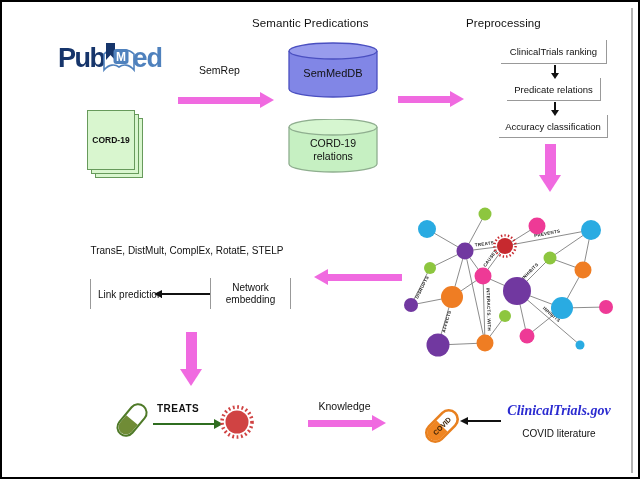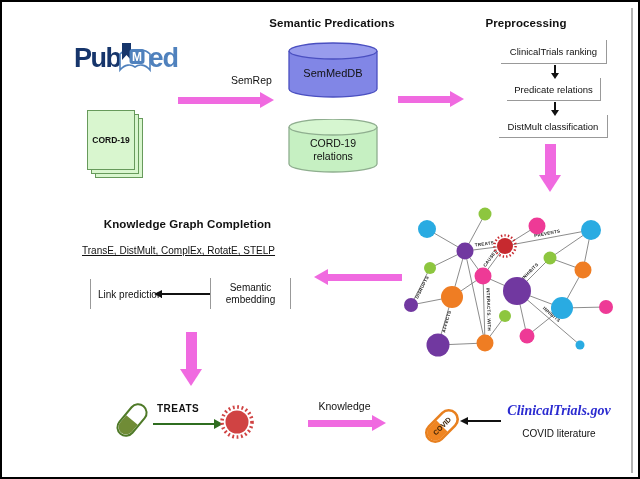--- a/index.html
+++ b/index.html
@@ -3,21 +3,21 @@
 <meta charset="utf-8">
 <style>
   html,body{margin:0;padding:0;background:#e8e8e8;}
   #canvas{
     position:relative;width:640px;height:479px;background:#fff;
     border:2px solid #000;box-sizing:border-box;overflow:hidden;
     font-family:"Liberation Sans",sans-serif;color:#111;
     --pink:#f06ae0;
   }
   .abs{position:absolute;}
-  .title{font-weight:bold;font-size:11.5px;text-align:center;letter-spacing:.1px;}
+  .title{font-weight:normal;font-size:11.5px;letter-spacing:.1px;}
   
   .pa{position:absolute;}
   .pa-shaft{position:absolute;background:var(--pink);}
   .pa-head-r{position:absolute;width:0;height:0;border-top:8.5px solid transparent;border-bottom:8.5px solid transparent;border-left:14px solid var(--pink);}
   .pa-head-l{position:absolute;width:0;height:0;border-top:8.5px solid transparent;border-bottom:8.5px solid transparent;border-right:14px solid var(--pink);}
   .pa-head-d{position:absolute;width:0;height:0;border-left:11px solid transparent;border-right:11px solid transparent;border-top:17px solid var(--pink);}
   
   .blk-shaft{position:absolute;background:#111;height:1.5px;}
   .blk-head-l{position:absolute;width:0;height:0;border-top:4.5px solid transparent;border-bottom:4.5px solid transparent;border-right:8px solid #111;}
   
@@ -43,40 +43,40 @@
   .treats-label{font-weight:bold;font-size:10px;letter-spacing:.5px;}
   .ct-logo{font-family:"Liberation Serif",serif;font-style:italic;font-weight:bold;font-size:14px;color:#2a2ad0;text-align:center;}
   .cov-lit{font-size:10px;text-align:center;}
   .gray-edge{position:absolute;background:#b3b3b3;}
 </style>
 </head>
 <body>
 
 <div id="canvas">
 
-  <div class="pubmed" style="left:56px;top:40px;margin-left:16px;">
+  <div class="pubmed" style="left:56px;top:40px;">
     <span class="pm-pub">Pub</span>
     <svg width="34" height="32" viewBox="0 0 34 32" style="margin:0 -3px;">
       <path d="M2,28 C7,22 13,22 17,25 C21,22 27,22 32,28 V12 C27,7 21,7 17,10 C13,7 7,7 2,12 Z" fill="#ffffff" stroke="#4f81bd" stroke-width="1.6"></path>
       <path d="M4,1 h9 v17 l-4.5,-5 l-4.5,5 z" fill="#16356b"></path>
       <rect x="11.5" y="7" width="15" height="15" rx="3" fill="#4f81bd"></rect>
       <text x="19" y="18.8" text-anchor="middle" font-size="12" font-weight="bold" fill="#ffffff">M</text>
     </svg>
     <span class="pm-ed">ed</span>
   </div>
 
   <div>
     <div class="sheet" style="left:93px;top:116px;"></div>
     <div class="sheet" style="left:89px;top:112px;"></div>
     <div class="sheet sheet-front" style="left:85px;top:108px;">
       <span>CORD-19</span>
     </div>
   </div>
 
-  <div class="abs small-label" style="left:197px;top:72px;margin-left:32px;">SemRep</div>
+  <div class="abs small-label" style="left:197px;top:62px;">SemRep</div>
   <div class="pa" style="left:176px;top:90px;">
     <div class="pa-shaft" style="left:0;top:5px;width:82px;height:7px;"></div>
     <div class="pa-head-r" style="left:82px;top:0;"></div>
   </div>
 
   <div class="abs title" style="left:250px;top:15px;width:160px;">Semantic Predications</div>
 
   <svg class="abs" style="left:286px;top:40px;" width="90" height="56" viewBox="0 0 90 56">
     <path d="M1,9 v38 a44,8 0 0 0 88,0 v-38" fill="#8186e6" stroke="#4a4fc0" stroke-width="1.3"></path>
     <ellipse cx="45" cy="9" rx="44" ry="8" fill="#989ced" stroke="#4a4fc0" stroke-width="1.3"></ellipse>
@@ -104,21 +104,21 @@
       <b></b>
     </div>
   <div class="pbox" style="left:505px;top:76px;width:93px;height:22px;">
     <span>Predicate relations</span>
   </div>
   <div class="dn" style="left:546px;top:100px;">
       <i></i>
       <b></b>
     </div>
   <div class="pbox" style="left:497px;top:113px;width:108px;height:22px;">
-    <span>DistMult classification</span>
+    <span>Accuracy classification</span>
   </div>
 
   <div class="pa" style="left:537px;top:142px;">
     <div class="pa-shaft" style="left:6px;top:0;width:11px;height:31px;"></div>
     <div class="pa-head-d" style="left:0;top:31px;"></div>
   </div>
 
   <svg id="kg-svg" class="abs" style="left:388px;top:196px;" width="252" height="168" viewBox="0 0 252 168">
       <line x1="37" y1="31" x2="75" y2="53" stroke="#5a5a5a" stroke-width="0.7"></line>
       <line x1="95" y1="16" x2="75" y2="53" stroke="#5a5a5a" stroke-width="0.7"></line>
@@ -177,32 +177,31 @@
       <circle cx="95" cy="145" r="8.5" fill="#ef7d23"></circle>
       <circle cx="137" cy="138" r="7.5" fill="#ee3a96"></circle>
       <circle cx="190" cy="147" r="4.5" fill="#29abe2"></circle>
     </svg>
 
   <div class="pa" style="left:312px;top:267px;">
     <div class="pa-head-l" style="left:0;top:0;"></div>
     <div class="pa-shaft" style="left:14px;top:5px;width:74px;height:7px;"></div>
   </div>
 
-  <div class="abs title" style="left:88px;top:216px;width:195px;">Knowledge Graph Completion</div>
-  <div class="abs" style="left:80px;top:243px;width:210px;font-size:10px;text-decoration:underline;">TransE, DistMult, ComplEx, RotatE, STELP</div>
+  <div class="abs" style="left:80px;top:243px;width:210px;text-align:center;font-size:10px;">TransE, DistMult, ComplEx, RotatE, STELP</div>
 
   <div class="lpbox" style="left:88px;top:277px;width:74px;height:30px;">
     <span>Link prediction</span>
   </div>
   <div>
     <div class="blk-head-l" style="left:152px;top:287.5px;"></div>
     <div class="blk-shaft" style="left:160px;top:291.2px;width:48px;"></div>
   </div>
   <div class="nebox" style="left:208px;top:276px;width:79px;height:31px;">
-    <span style="width:60px;">Semantic embedding</span>
+    <span style="width:60px;">Network embedding</span>
   </div>
 
   <div class="pa" style="left:177px;top:330px;">
     <div class="pa-shaft" style="left:6.5px;top:0;width:11px;height:37px;"></div>
     <div class="pa-head-d" style="left:1px;top:37px;"></div>
   </div>
 
   <svg class="abs" style="left:108px;top:394px;" width="44" height="48" viewBox="0 0 44 48">
     <g transform="translate(22,24) rotate(40)">
       <rect x="-8.5" y="-18" width="17" height="36" rx="8.5" fill="#ffffff" stroke="#4f7a28" stroke-width="2"></rect>

